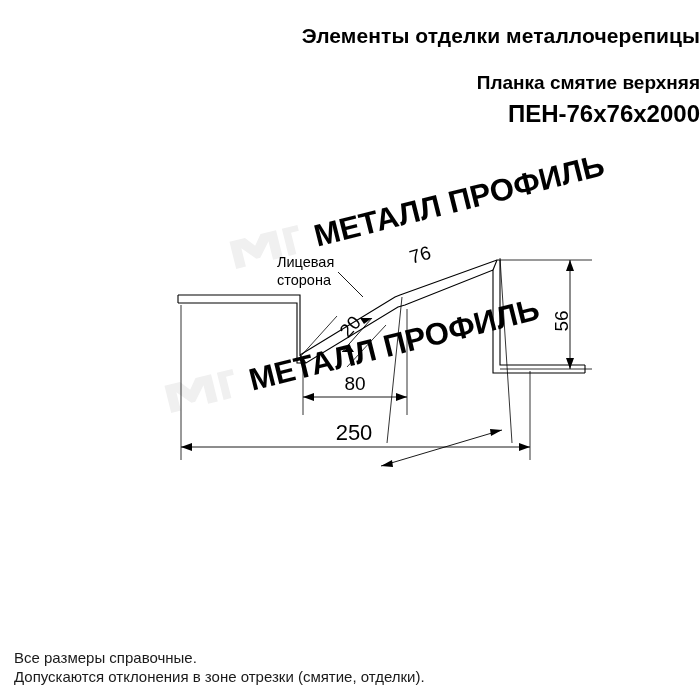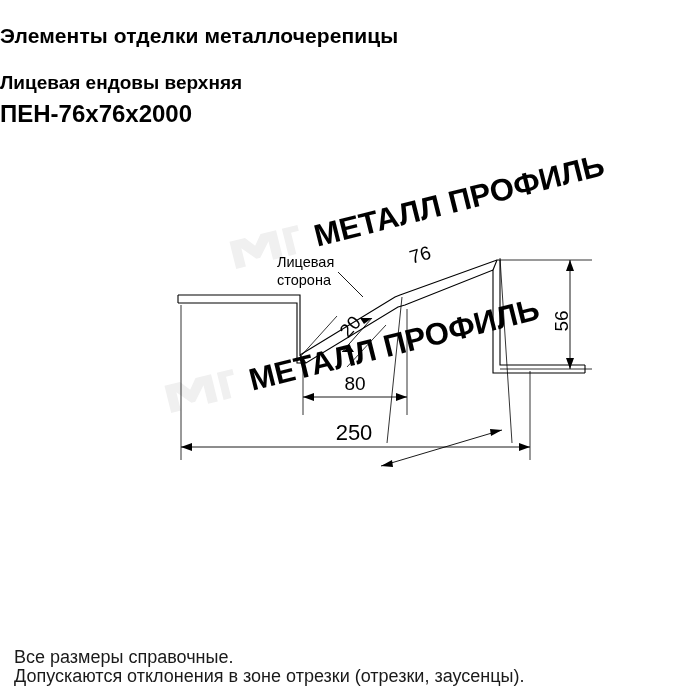--- a/index.html
+++ b/index.html
@@ -17,21 +17,21 @@
   }
   .page {
     position: absolute;
     inset: 0;
   }
   .title-block {
     position: absolute;
     top: 22px;
     left: 0;
     width: 700px;
-    text-align: left;
+    text-align: right;
   }
   .title-main {
     font-size: 21px;
     font-weight: bold;
     letter-spacing: 0.1px;
     line-height: 28px;
   }
   .title-sub {
     font-size: 19px;
     font-weight: bold;
@@ -56,21 +56,21 @@
     left: 0;
     top: 0;
     width: 700px;
     height: 700px;
     pointer-events: none;
   }
   .footer {
     position: absolute;
     left: 14px;
     bottom: 14px;
-    font-size: 18px;
+    font-size: 15px;
     line-height: 19px;
     color: #1a1a1a;
   }
   .footer div { white-space: nowrap; }
   svg { display: block; }
   text {
     font-family: "Liberation Sans", sans-serif;
     fill: #000000;
   }
 </style>
@@ -91,21 +91,21 @@
       <g transform="translate(163,380) rotate(-14)">
         <path d="M0 34 L0 6 L16 6 L24 16 L32 6 L48 6 L48 34 L38 34 L38 15 L26 29 L22 29 L10 15 L10 34 Z"></path>
         <path d="M54 34 L54 6 L70 6 L70 12 L62 12 L62 34 Z"></path>
         <text x="84" y="32" font-size="31" font-weight="bold" fill="#f0f0f0">МЕТАЛЛ ПРОФИЛЬ</text>
       </g>
     </g>
   </svg>
 
   <div class="title-block">
     <div class="title-main">Элементы отделки металлочерепицы</div>
-    <div class="title-sub">Лицевая ендовы верхняя</div>
+    <div class="title-sub">Планка смятие верхняя</div>
     <div class="title-code">ПЕН-76х76х2000</div>
   </div>
 
   <div class="drawing">
     <svg viewBox="0 0 700 330" width="700" height="330">
       <g stroke="#000000" stroke-width="1.1" fill="none" stroke-linejoin="miter" stroke-linecap="butt">
 
         <path d="M178 110 L300 110 L300 168 L300 170 L395 112 L400 110 L497 75 L500 75 L500 180 L585 180"></path>
 
         <path d="M178 118 L297 118 L297 178 L306 178 L398 122 L405 120 L493 85 L493 188 L585 188"></path>
@@ -162,16 +162,16 @@
 
       <text x="354" y="255" font-size="22" text-anchor="middle">250</text>
 
       <text x="277" y="82" font-size="14.5">Лицевая</text>
       <text x="277" y="100" font-size="14.5">сторона</text>
     </svg>
   </div>
 
   <div class="footer">
     <div>Все размеры справочные.</div>
-    <div>Допускаются отклонения в зоне отрезки (отрезки, заусенцы).</div>
+    <div>Допускаются отклонения в зоне отрезки (смятие, отделки).</div>
   </div>
 
 </div>
 
 </body></html>

